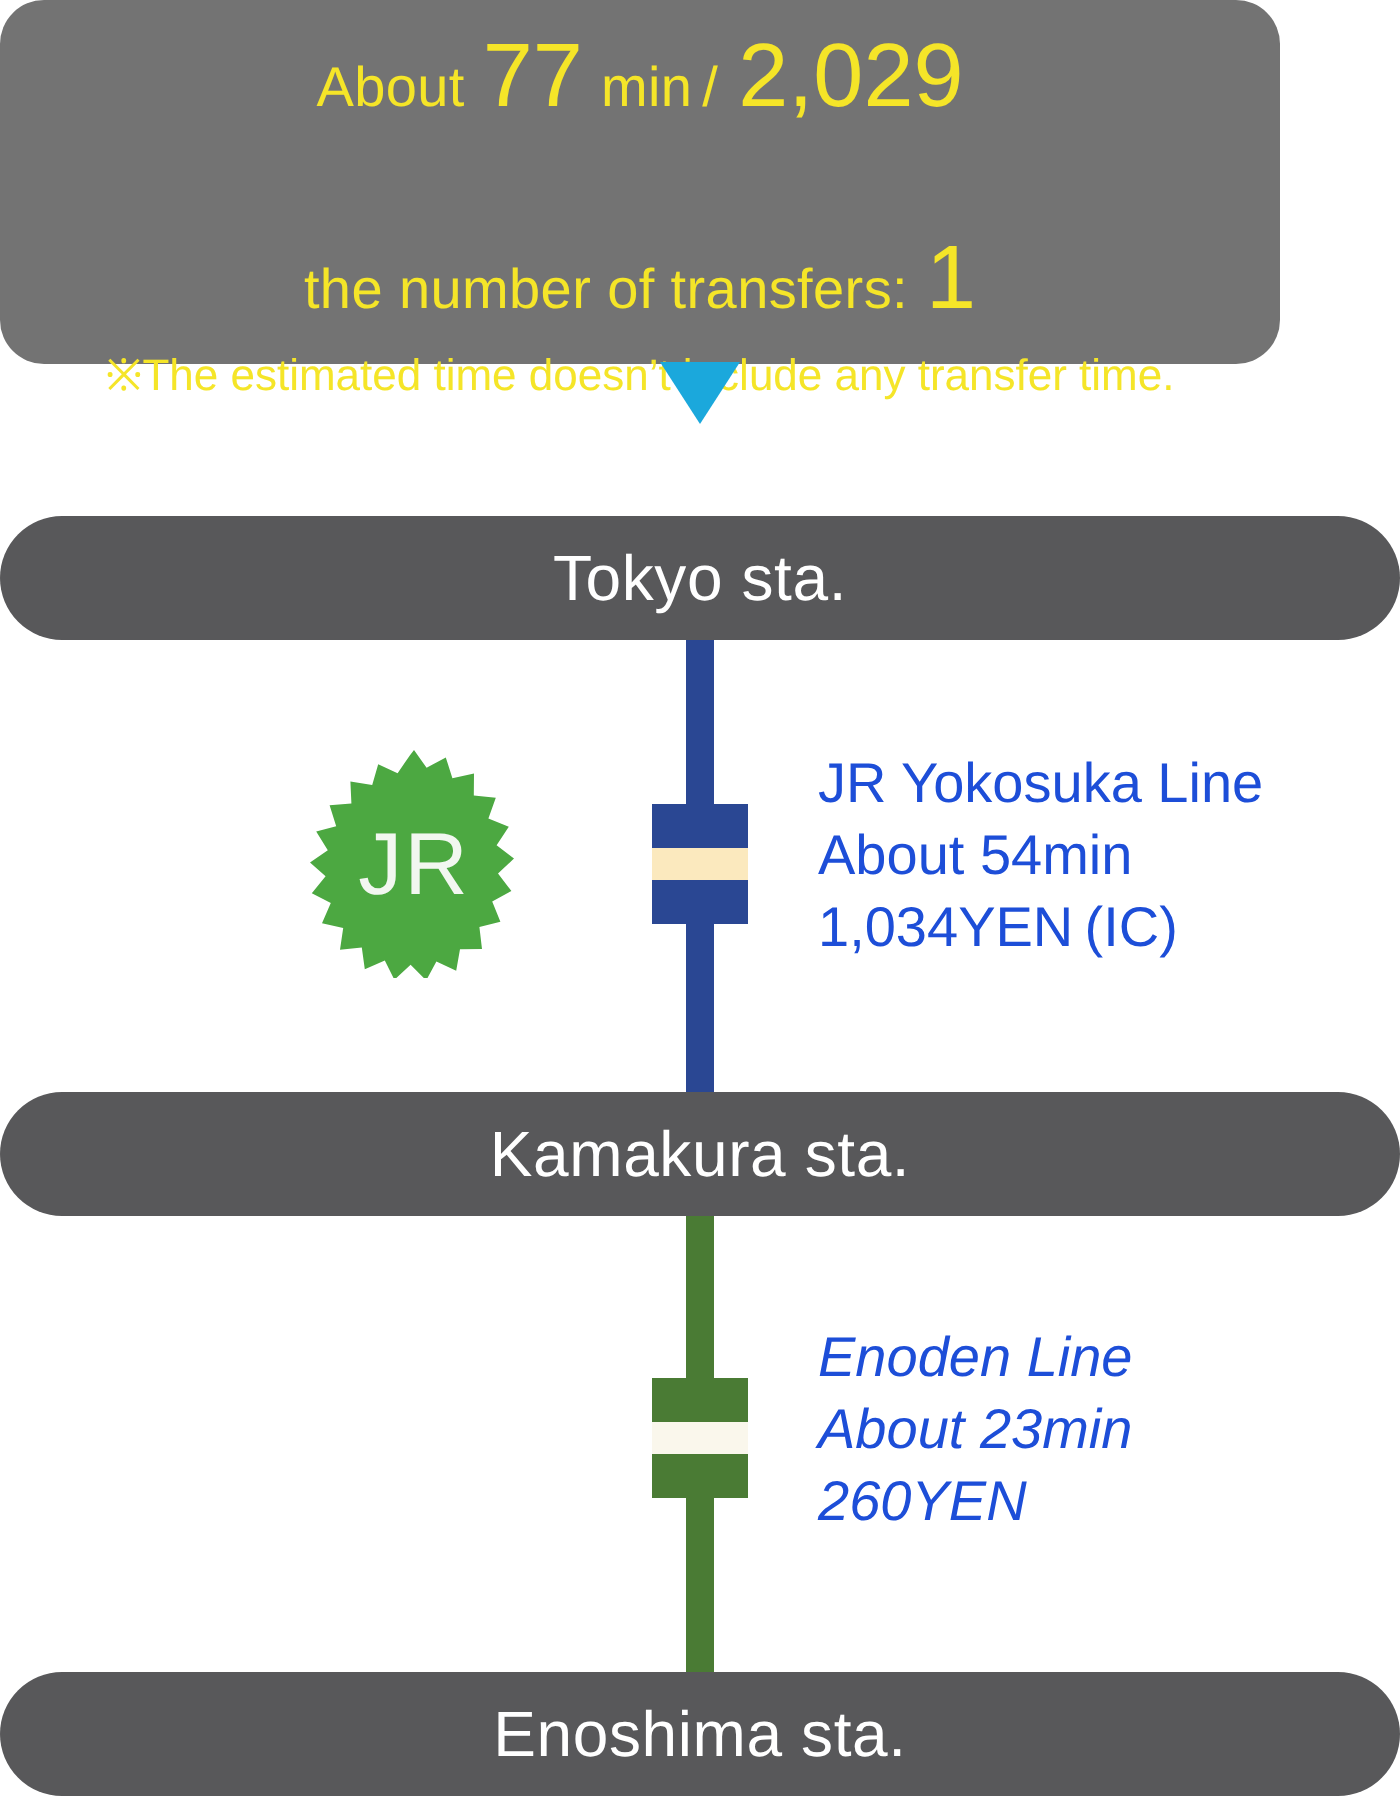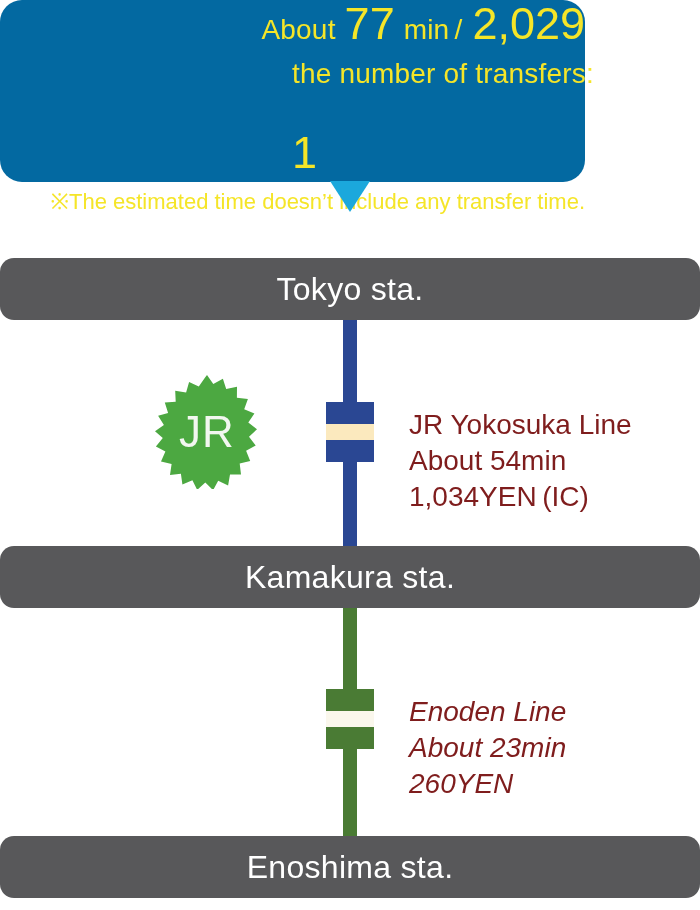--- a/index.html
+++ b/index.html
@@ -14,28 +14,28 @@
     overflow: hidden;
     font-family: "Liberation Sans", sans-serif;
     -webkit-font-smoothing: antialiased;
   }
 
   
   .bubble {
     position: absolute;
     left: 0;
     top: 0;
-    width: 585px;
+    width: 640px;
     height: 182px;
-    background: #0369a1;
+    background: #737373;
     border-radius: 22px;
     box-sizing: border-box;
     display: flex;
     flex-direction: column;
-    align-items: flex-end;
+    align-items: center;
     justify-content: center;
     padding-top: 4px;
   }
   .bubble-tail {
     position: absolute;
     left: 330px;
     top: 181px;
     width: 0;
     height: 0;
     border-left: 20px solid transparent;
@@ -45,21 +45,21 @@
 
   .summary-line {
     color: #F5E528;
     white-space: nowrap;
     line-height: 1;
     display: flex;
     align-items: baseline;
     justify-content: center;
   }
   .summary-line.l1 { margin-bottom: 14px; }
-  .summary-line.l2 { margin-bottom: 16px; flex-direction: column; }
+  .summary-line.l2 { margin-bottom: 16px; }
 
   .sm-txt {
     font-size: 28px;
     letter-spacing: 0.2px;
   }
   .big-num {
     font-size: 45px;
     font-weight: 400;
     letter-spacing: 0px;
   }
@@ -76,21 +76,21 @@
     text-align: center;
   }
 
   
   .station {
     position: absolute;
     left: 0;
     width: 700px;
     height: 62px;
     background: #58585A;
-    border-radius: 14px;
+    border-radius: 31px;
     display: flex;
     align-items: center;
     justify-content: center;
     box-sizing: border-box;
   }
   .station span {
     color: #ffffff;
     font-size: 32px;
     line-height: 1;
     letter-spacing: 0.3px;
@@ -133,23 +133,22 @@
 
   #marker-enoden { top: 689px; }
   #marker-enoden .seg-top,
   #marker-enoden .seg-bot { background: #4A7B34; }
   #marker-enoden .seg-band { background: #FAF7EC; }
 
   
   .leg-info {
     position: absolute;
     left: 409px;
-    color: #7f1d1d;
+    color: #1d4ed8;
     line-height: 1.28;
-    margin-top: 33px;
   }
   .leg-info div { font-size: 28px; white-space: nowrap; }
   #leg-info-jr     { top: 374px; }
   #leg-info-enoden { top: 661px; font-style: italic; }
 
   
   #jr-badge {
     position: absolute;
     left: 150px;
     top: 375px;

